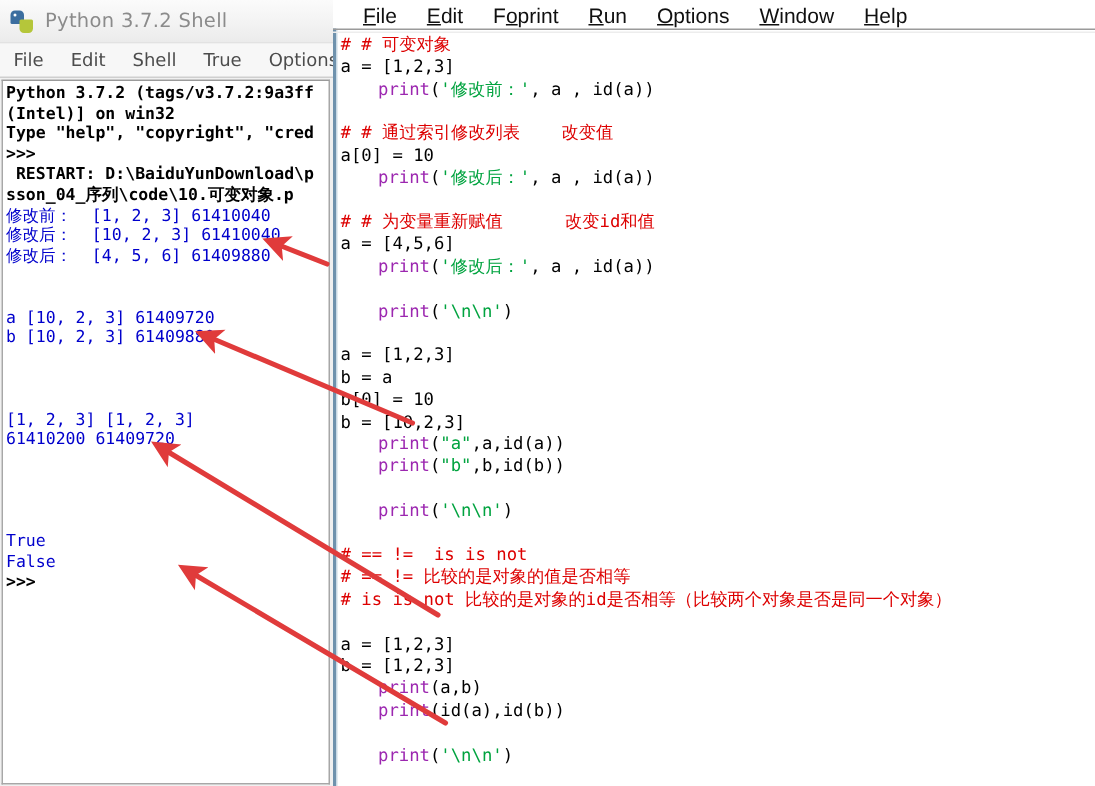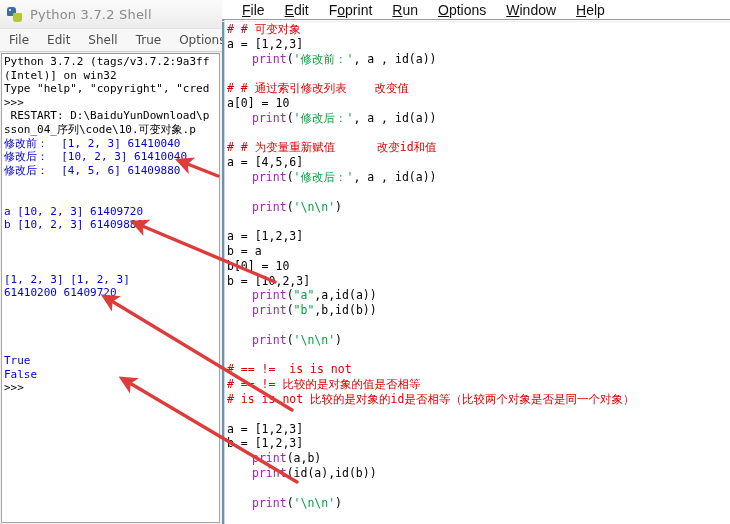--- a/index.html
+++ b/index.html
@@ -113,21 +113,21 @@
     left: 2px;
     top: 1px;
     right: 0;
     white-space: pre;
     font-family: "DejaVu Sans Mono", monospace;
     font-size: 11px;
     line-height: 13.6px;
     color: #000000;
   }
   .shell-line { white-space: pre; display: block; height: 13.6px; }
-  .c-black  { color: #000000; }
+  .c-black  { color: #000000; font-weight: bold; }
   .c-blue   { color: #0000cc; }
 
   
   .editor-pane {
     position: absolute;
     left: 222px;
     top: 0;
     width: 508px;
     height: 524px;
     background: #ffffff;

